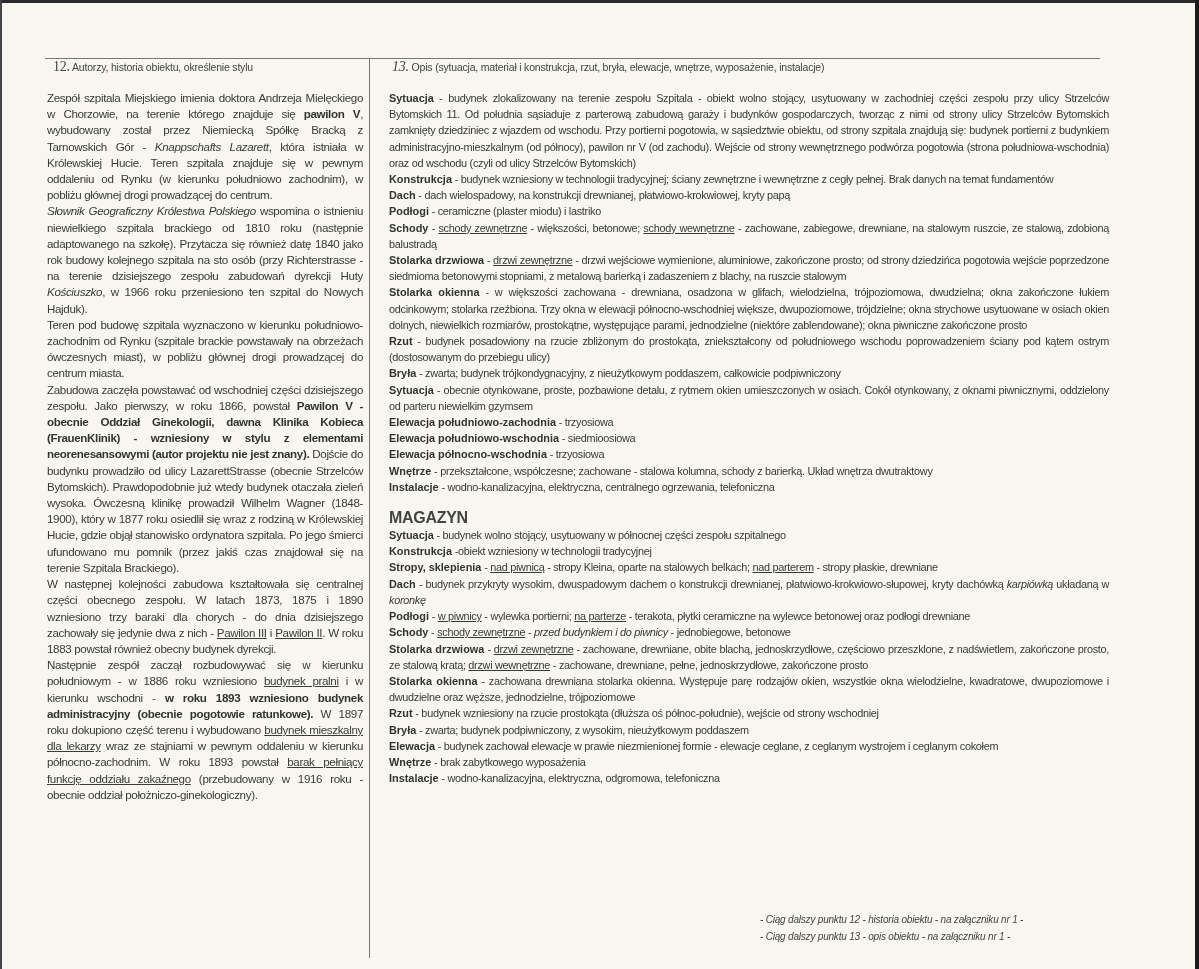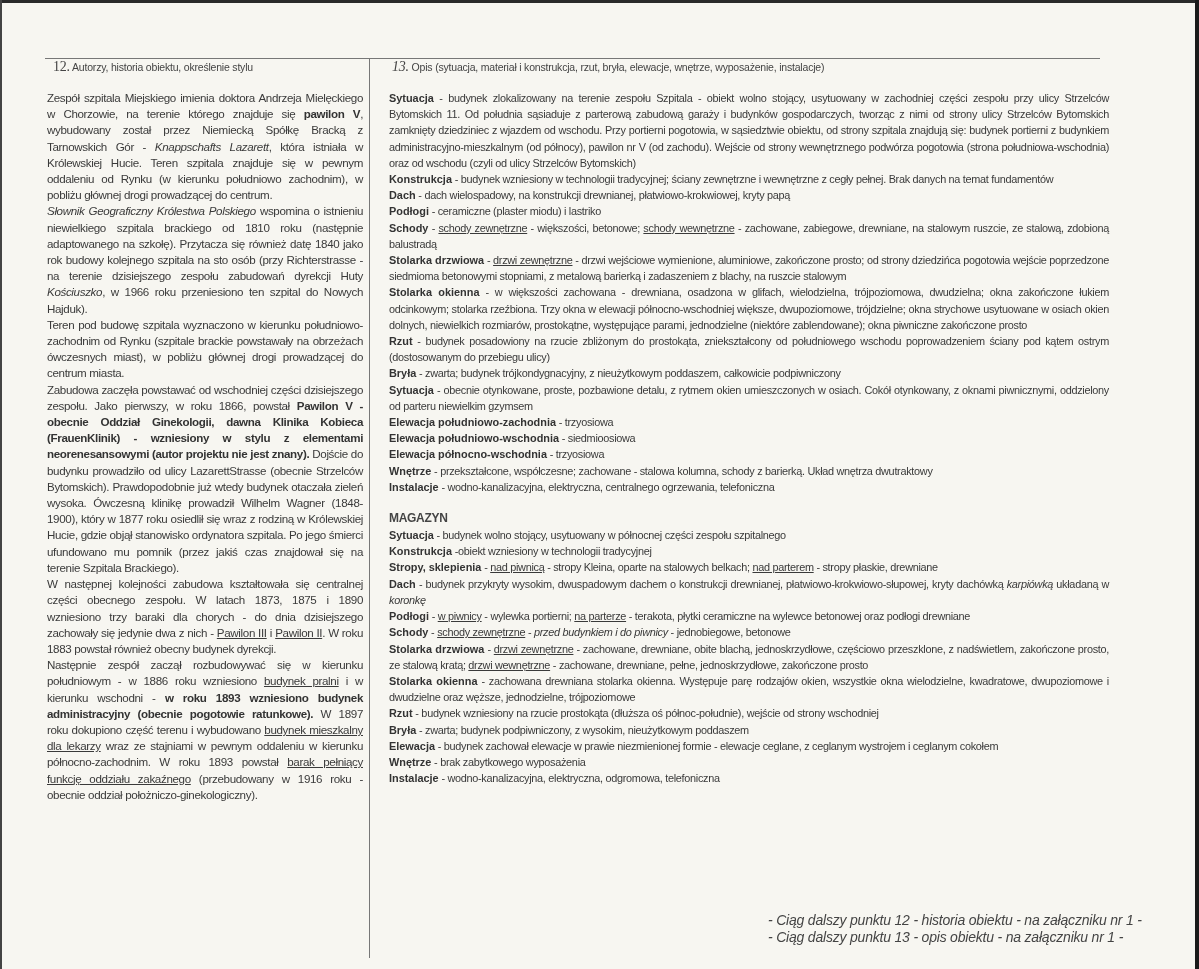--- a/index.html
+++ b/index.html
@@ -23,23 +23,23 @@
     position: absolute; left: 389px; top: 60px; width: 720px;
     font-size: 10.9px; line-height: 16.2px; text-align: justify; letter-spacing: -0.3px;
   }
   .sec-head { font-size: 10.5px; line-height: 14px; margin: 0 0 16px 3px; letter-spacing: -0.2px; color: #444; }
   .sec-head .num { font-family: "Liberation Serif", serif; font-style: italic; font-size: 14px; margin-top: 44px; }
   .col-left .sec-head { margin-left: 6px; }
   p { margin: 0; }
   b { color: #333; }
   u { text-decoration: underline; text-underline-offset: 1px; }
   .bhead { font-weight: bold; font-size: 13.5px; line-height: 17px; color: #333; margin-top: 2px; }
-  .mhead { font-weight: bold; font-size: 12px; line-height: 18px; color: #444; margin-top: 14px; }
+  .mhead { font-weight: bold; font-size: 16px; line-height: 18px; color: #444; margin-top: 14px; }
   .row b { letter-spacing: 0; }
-  .footer { position: absolute; left: 760px; top: 912px; width: 340px; font-size: 14px; line-height: 16.5px; font-style: italic; color: #444; letter-spacing: -0.2px; margin-left: 8px; }
+  .footer { position: absolute; left: 760px; top: 912px; width: 340px; font-size: 10px; line-height: 16.5px; font-style: italic; color: #444; letter-spacing: -0.2px; }
   .footer div { text-align: left; white-space: nowrap; }
 </style>
 </head>
 <body>
 
 <div class="top-edge"></div>
 <div class="left-edge"></div>
 <div class="right-edge"></div>
 <div class="hrule"></div>
 <div class="vrule"></div>

